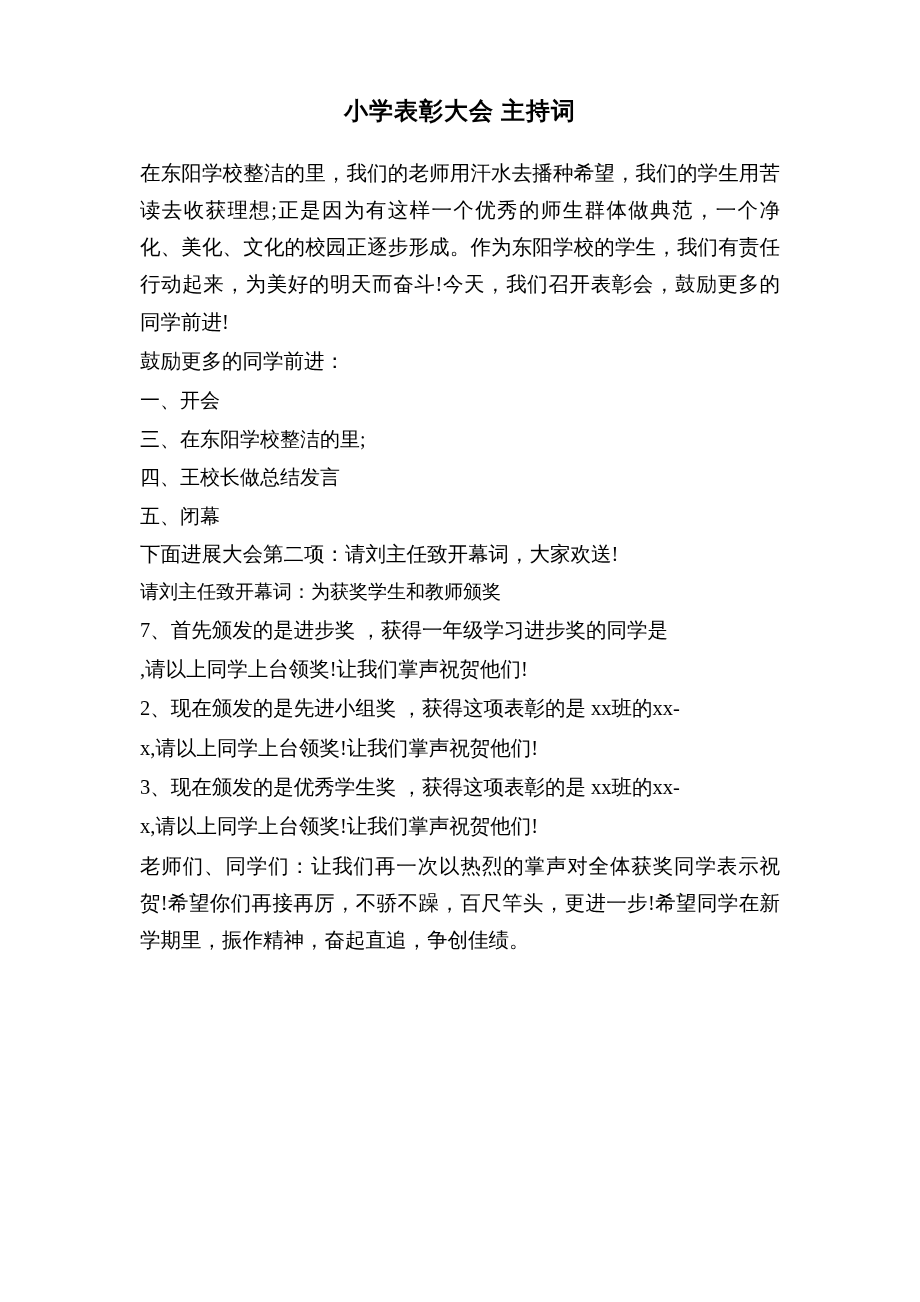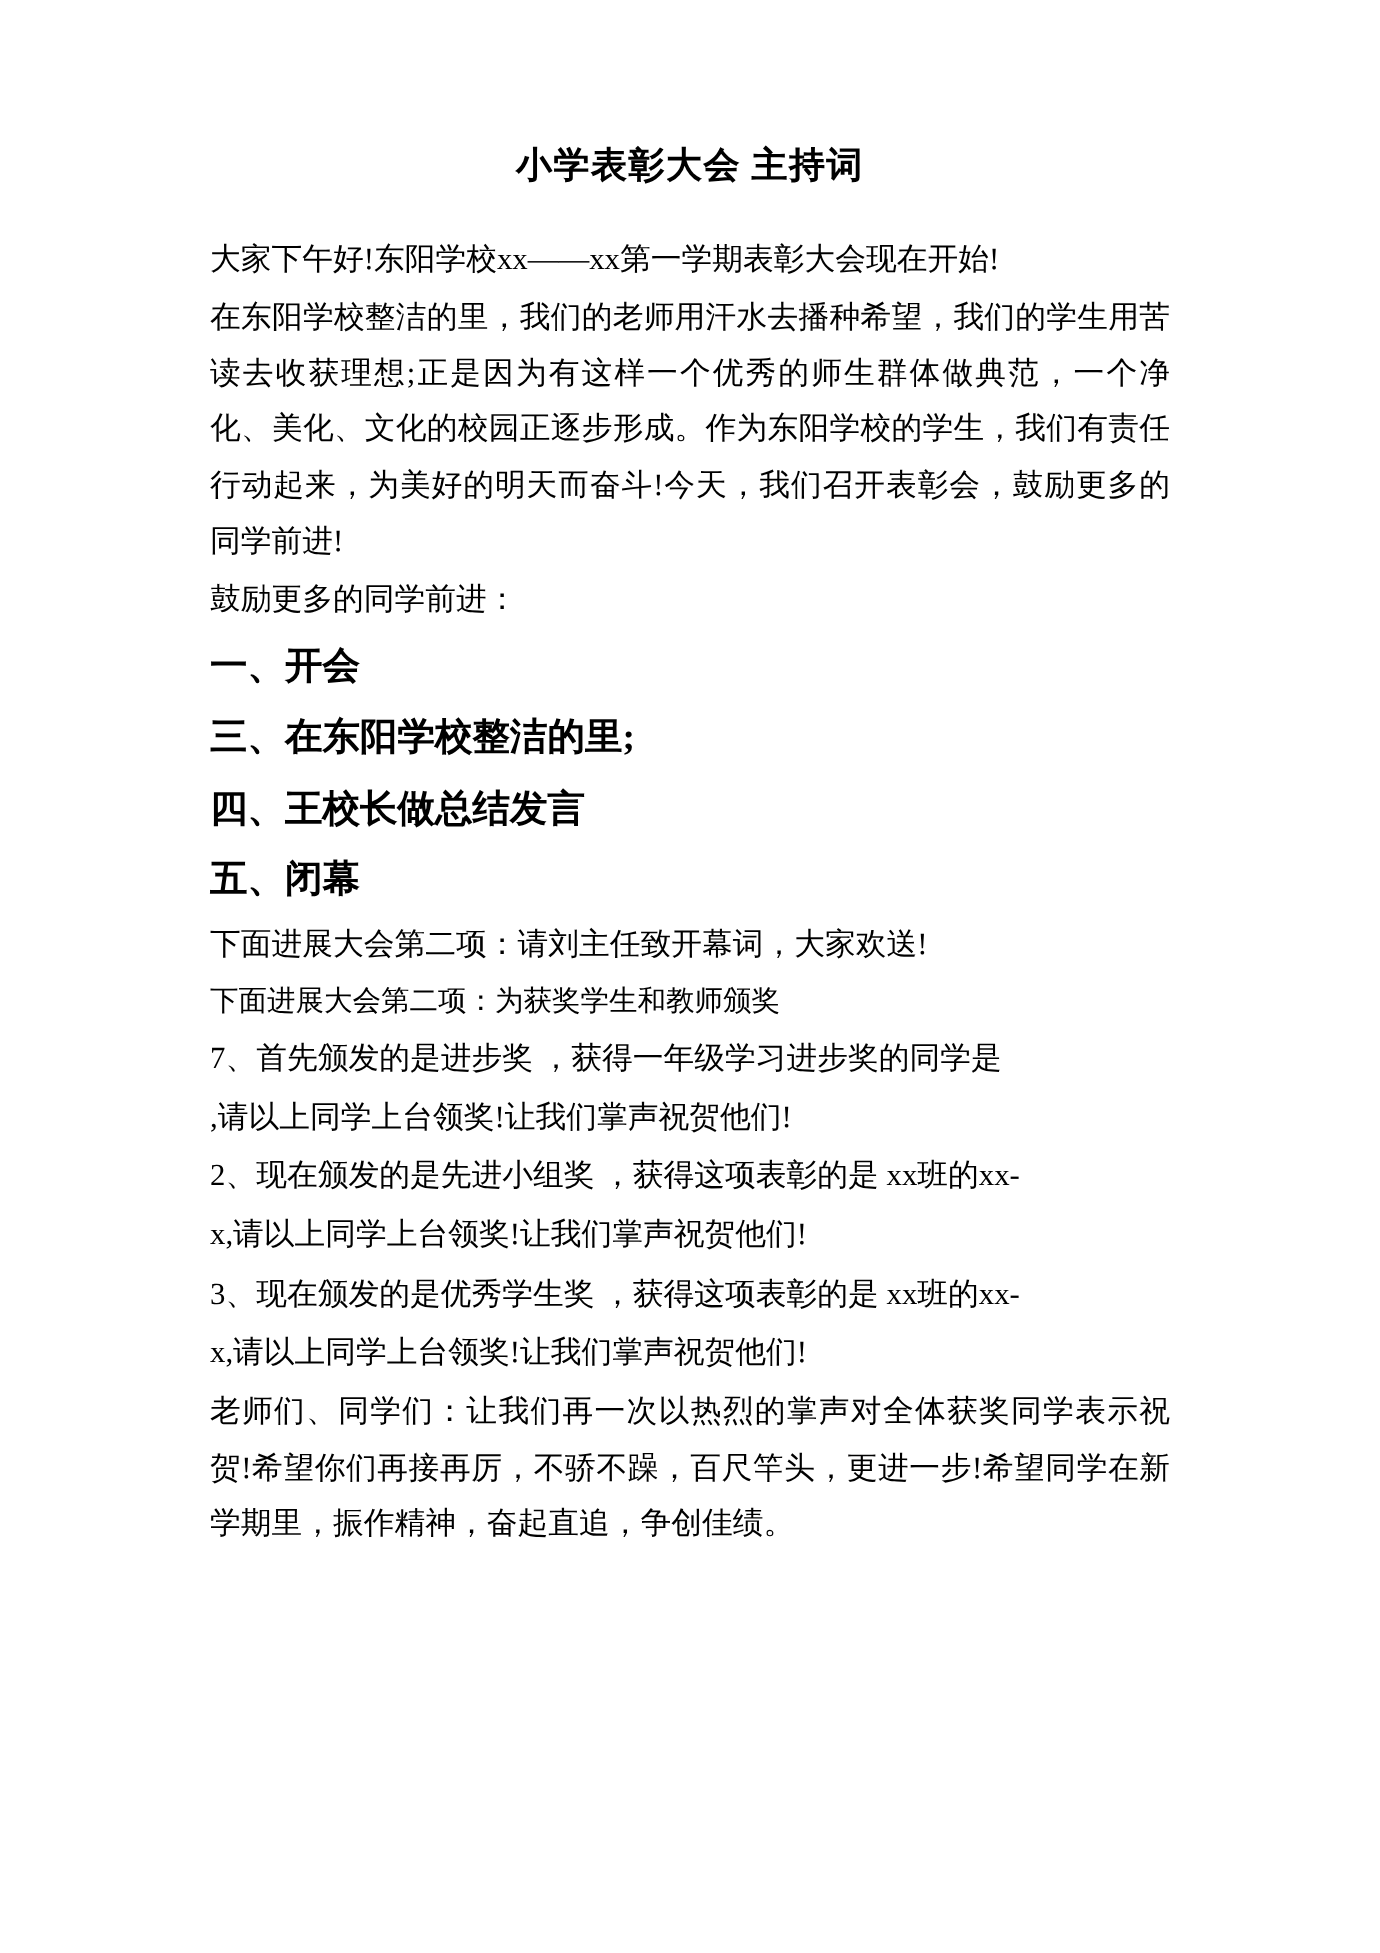--- a/index.html
+++ b/index.html
@@ -33,40 +33,38 @@
     font-size: 20.5px;
     line-height: 1.82;
     margin: 0 0 2px 0;
     text-align: justify;
     text-justify: inter-ideograph;
   }
   .para.small {
     font-size: 19px;
   }
   .para.list-item {
-    font-size: 25px;
-    font-weight: bold;
+    font-size: 20px;
   }
 </style>
 </head>
 <body>
 
 <div class="page">
 
   <h1 class="doc-title">小学表彰大会 主持词</h1>
 
-  <p class="para">大家下午好!东阳学校xx——xx第一学期表彰大会现在开始!</p>
   <p class="para">在东阳学校整洁的里，我们的老师用汗水去播种希望，我们的学生用苦读去收获理想;正是因为有这样一个优秀的师生群体做典范，一个净化、美化、文化的校园正逐步形成。作为东阳学校的学生，我们有责任行动起来，为美好的明天而奋斗!今天，我们召开表彰会，鼓励更多的同学前进!</p>
   <p class="para">鼓励更多的同学前进：</p>
   <p class="para list-item">一、开会</p>
   <p class="para list-item">三、在东阳学校整洁的里;</p>
   <p class="para list-item">四、王校长做总结发言</p>
   <p class="para list-item">五、闭幕</p>
   <p class="para">下面进展大会第二项：请刘主任致开幕词，大家欢送!</p>
-  <p class="para small">下面进展大会第二项：为获奖学生和教师颁奖</p>
+  <p class="para small">请刘主任致开幕词：为获奖学生和教师颁奖</p>
   <p class="para">7、首先颁发的是进步奖 ，获得一年级学习进步奖的同学是</p>
   <p class="para">,请以上同学上台领奖!让我们掌声祝贺他们!</p>
   <p class="para">2、现在颁发的是先进小组奖 ，获得这项表彰的是 xx班的xx-</p>
   <p class="para">x,请以上同学上台领奖!让我们掌声祝贺他们!</p>
   <p class="para">3、现在颁发的是优秀学生奖 ，获得这项表彰的是 xx班的xx-</p>
   <p class="para">x,请以上同学上台领奖!让我们掌声祝贺他们!</p>
   <p class="para">老师们、同学们：让我们再一次以热烈的掌声对全体获奖同学表示祝贺!希望你们再接再厉，不骄不躁，百尺竿头，更进一步!希望同学在新学期里，振作精神，奋起直追，争创佳绩。</p>
 
 </div>
 

